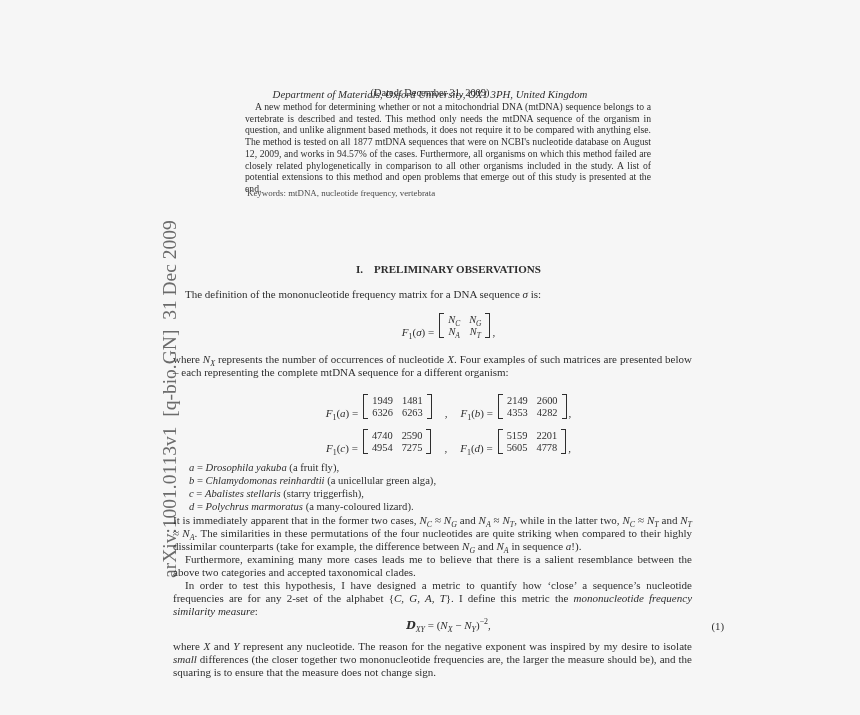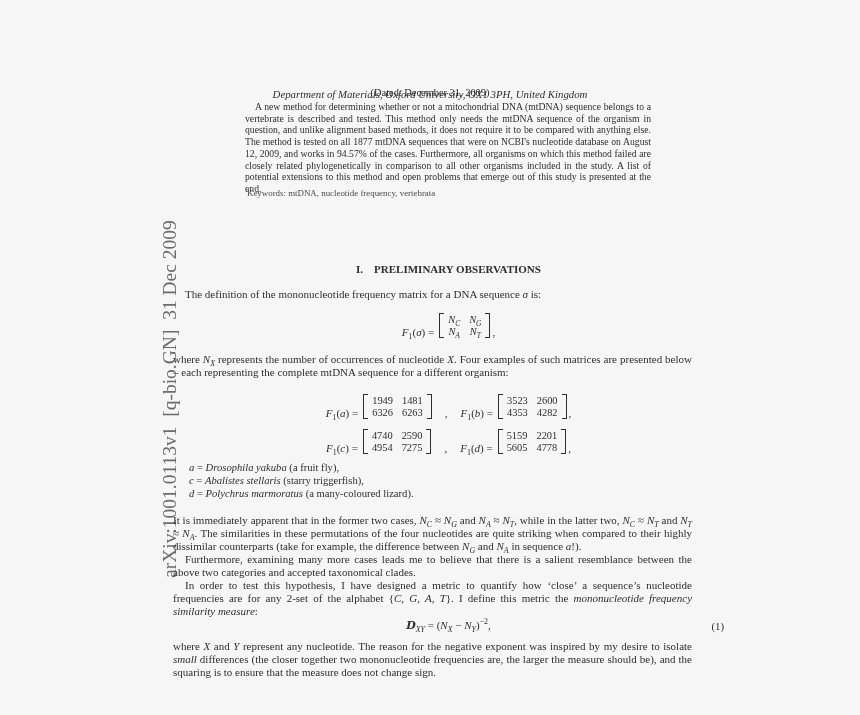--- a/index.html
+++ b/index.html
@@ -95,21 +95,21 @@
           <span>6326</span>
           <span>6263</span>
         </span>
         <span class="brk brk-r"></span>
       </span>
       <span class="msep">,</span>
       <span class="mlhs"><i>F</i><sub>1</sub>(<i>b</i>) =</span>
       <span class="bmat">
         <span class="brk brk-l"></span>
         <span class="mcells">
-          <span>3523</span>
+          <span>2149</span>
           <span>2600</span>
           <span>4353</span>
           <span>4282</span>
         </span>
         <span class="brk brk-r"></span>
       </span>
       <span class="mtail">,</span>
     </div>
   </div>
 
@@ -137,20 +137,21 @@
           <span>4778</span>
         </span>
         <span class="brk brk-r"></span>
       </span>
       <span class="mtail">,</span>
     </div>
   </div>
 
   <div class="abs orglist">
     <div><i>a</i> = <i>Drosophila yakuba</i> (a fruit fly),</div>
+    <div><i>b</i> = <i>Chlamydomonas reinhardtii</i> (a unicellular green alga),</div>
     <div><i>c</i> = <i>Abalistes stellaris</i> (starry triggerfish),</div>
     <div><i>d</i> = <i>Polychrus marmoratus</i> (a many-coloured lizard).</div>
   </div>
 
   <div class="abs bodycol just" style="top:514px">
     <p class="para">It is immediately apparent that in the former two cases, <i>N<sub>C</sub></i> ≈ <i>N<sub>G</sub></i> and <i>N<sub>A</sub></i> ≈ <i>N<sub>T</sub></i>, while in the latter two, <i>N<sub>C</sub></i> ≈ <i>N<sub>T</sub></i> and <i>N<sub>T</sub></i> ≈ <i>N<sub>A</sub></i>. The similarities in these permutations of the four nucleotides are quite striking when compared to their highly dissimilar counterparts (take for example, the difference between <i>N<sub>G</sub></i> and <i>N<sub>A</sub></i> in sequence <i>a</i>!).</p>
     <p class="para p-ind">Furthermore, examining many more cases leads me to believe that there is a salient resemblance between the above two categories and accepted taxonomical clades.</p>
     <p class="para p-ind">In order to test this hypothesis, I have designed a metric to quantify how ‘close’ a sequence’s nucleotide frequencies are for any 2-set of the alphabet {<i>C, G, A, T</i>}. I define this metric the <i>mononucleotide frequency similarity measure</i>:</p>
   </div>
 

